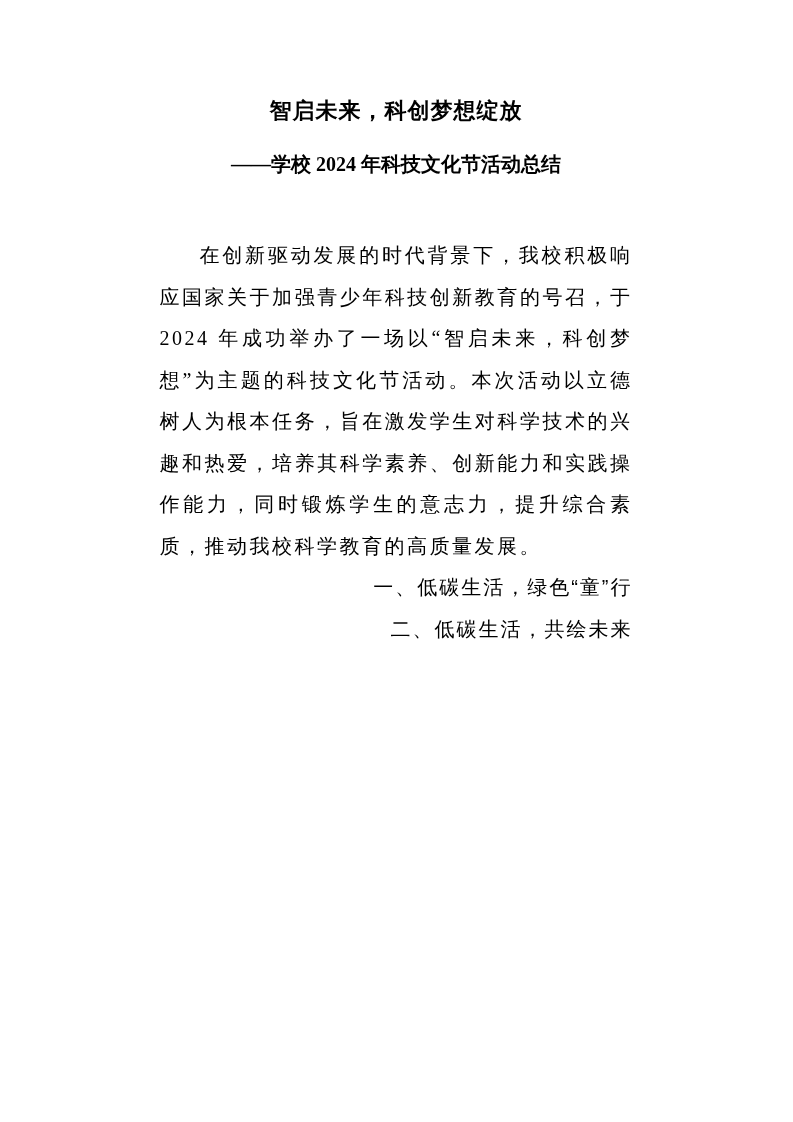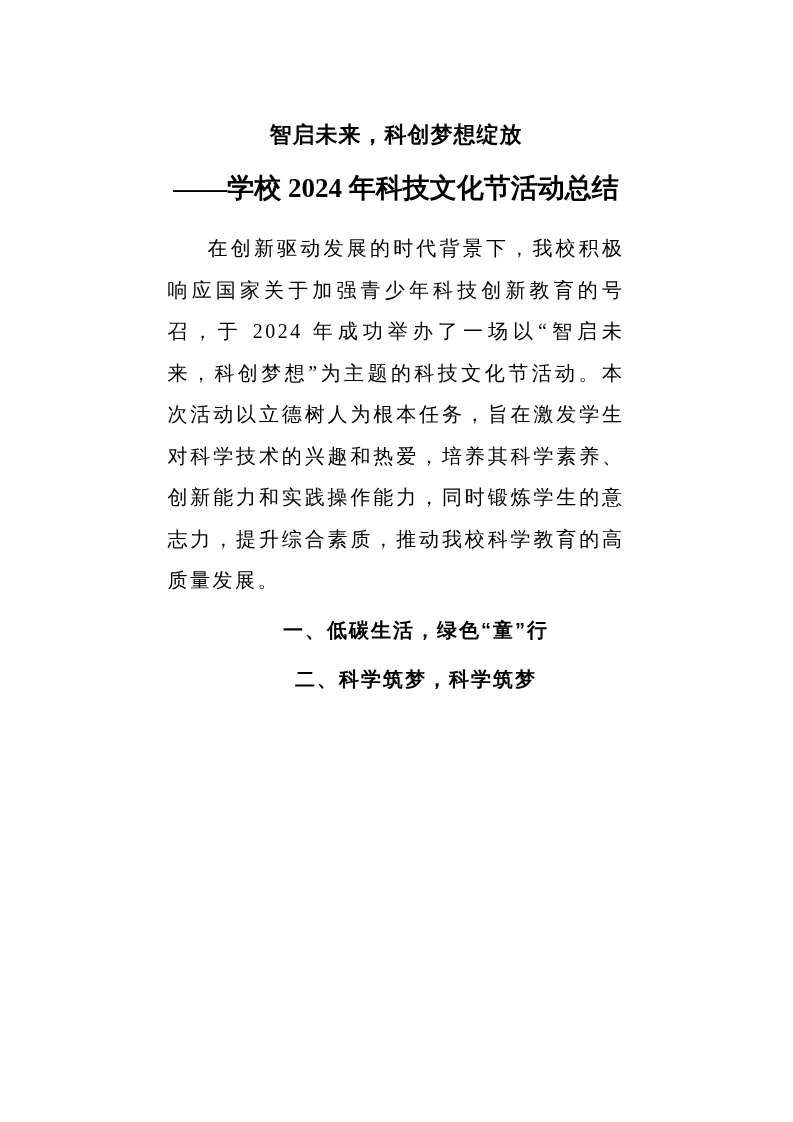--- a/index.html
+++ b/index.html
@@ -9,67 +9,67 @@
   }
   .page {
     position: relative;
     width: 714px;
     height: 1122px;
     margin: 0 auto;
     background: #ffffff;
     color: #000000;
     overflow: hidden;
     box-sizing: border-box;
-    padding: 120px 121px 0 120px;
+    padding: 96px 121px 0 120px;
     font-family: "Liberation Serif", "DejaVu Serif", serif;
   }
   .doc-title {
     margin: 0 0 20px 0;
     text-align: center;
     font-family: "Liberation Sans", "DejaVu Sans", sans-serif;
     font-size: 22px;
     font-weight: bold;
     line-height: 29px;
     letter-spacing: 1px;
   }
   .doc-subtitle {
-    margin: 0 0 21px 0;
+    margin: 0 0 52px 0;
     text-align: center;
     font-family: "Liberation Serif", "DejaVu Serif", serif;
-    font-size: 27px;
+    font-size: 20px;
     font-weight: bold;
     line-height: 38px;
   }
   .doc-body {
     font-size: 20px;
     line-height: 41.5px;
     letter-spacing: 2.5px;
   }
   .doc-body p {
-    margin: 8px;
+    margin: 0;
   }
   .body-para {
     font-family: "Liberation Serif", "DejaVu Serif", serif;
     font-weight: normal;
     text-align: justify;
     text-justify: inter-character;
     text-indent: 2em;
   }
   .sec-heading {
     font-family: "Liberation Sans", "DejaVu Sans", sans-serif;
-    font-weight: bold;
-    text-align: center;
+    font-weight: normal;
+    text-align: right;
     text-indent: 2em;
     letter-spacing: 2px;
   }
 </style>
 </head>
 <body>
 
 <div class="page">
   <h1 class="doc-title">智启未来，科创梦想绽放</h1>
   <h2 class="doc-subtitle">——学校 2024 年科技文化节活动总结</h2>
   <div class="doc-body" id="paragraphs">
       <p class="body-para">在创新驱动发展的时代背景下，我校积极响应国家关于加强青少年科技创新教育的号召，于 2024 年成功举办了一场以“智启未来，科创梦想”为主题的科技文化节活动。本次活动以立德树人为根本任务，旨在激发学生对科学技术的兴趣和热爱，培养其科学素养、创新能力和实践操作能力，同时锻炼学生的意志力，提升综合素质，推动我校科学教育的高质量发展。</p>
       <p class="sec-heading">一、低碳生活，绿色“童”行</p>
-      <p class="sec-heading">二、科学筑梦，科学筑梦</p>
+      <p class="sec-heading">二、低碳生活，共绘未来</p>
     </div>
 </div>
 
 </body></html>

